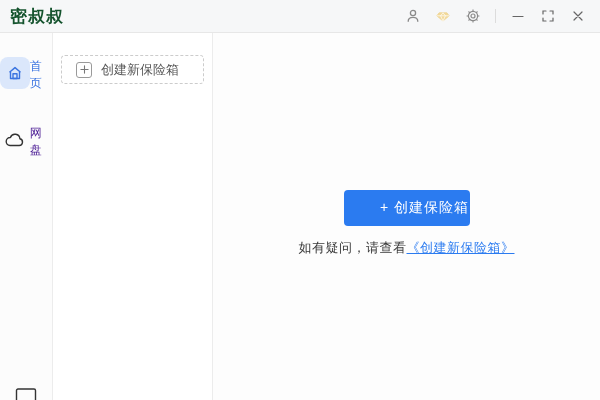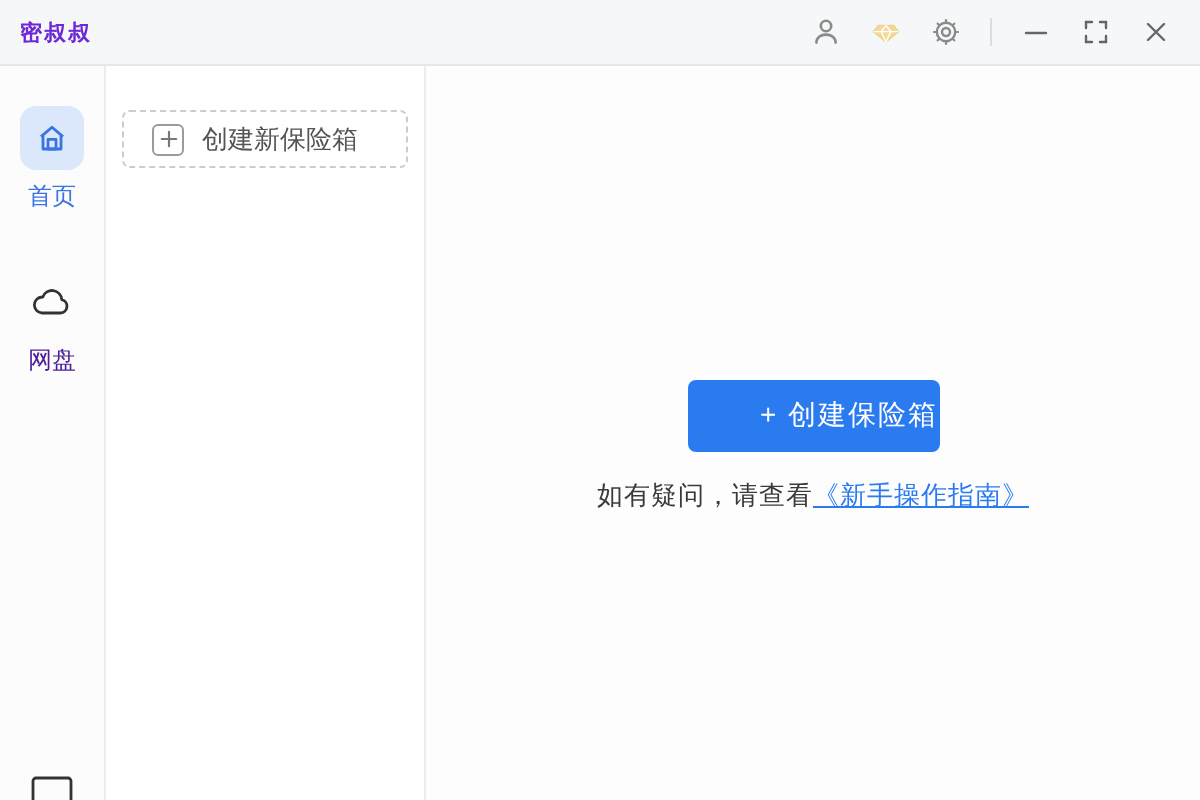--- a/index.html
+++ b/index.html
@@ -10,38 +10,38 @@
   }
   .app { width:600px; height:400px; display:flex; flex-direction:column; }
 
   
   .titlebar {
     height:33px; flex:0 0 33px; background:#f6f7f8;
     border-bottom:1px solid #e7e7e7;
     display:flex; align-items:center; justify-content:space-between;
     padding:0 12px 0 10px;
   }
-  .logo { font-size:11px; font-weight:bold; color:#6d28d9; letter-spacing:1px; }
+  .logo { font-size:17px; font-weight:bold; color:#14532d; letter-spacing:1px; }
   .tb-right { display:flex; align-items:center; gap:10px; }
   .tb-btn {
     width:20px; height:20px; display:flex; align-items:center; justify-content:center;
     cursor:pointer; border-radius:3px;
   }
   .tb-sep { width:1px; height:14px; background:#dcdcdc; margin:0 2px; }
 
   
   .main-row { flex:1; display:flex; min-height:0; }
 
   .sidebar {
     width:53px; flex:0 0 53px; background:#fcfcfc;
     border-right:1px solid #ececec;
     display:flex; flex-direction:column; align-items:center;
     padding-top:20px; position:relative;
   }
-  .nav-item { display:flex; flex-direction:column; align-items:center; cursor:pointer; margin-bottom:28px; }
+  .nav-item { display:flex; flex-direction:row; align-items:center; cursor:pointer; margin-bottom:28px; }
   .nav-tile {
     width:32px; height:32px; border-radius:8px;
     display:flex; align-items:center; justify-content:center;
   }
   .nav-item.active .nav-tile { background:#dbe7fb; }
   .nav-label { font-size:12px; margin-top:5px; color:#4c1d95; }
   .nav-item.active .nav-label { color:#3b74e0; }
   .nav-bottom {
     position:absolute; bottom:-6px; left:50%; transform:translateX(-50%);
     cursor:pointer;
@@ -162,18 +162,18 @@
             <path d="M5 1v8M1 5h8"></path>
           </svg>
         </span>
         <span>创建新保险箱</span>
       </button>
     </aside>
 
     <main class="content">
       <button class="primary-btn">+ 创建保险箱</button>
       <p class="hint hint2">
-        <span>如有疑问，请查看</span><a class="guide-link">《新手操作指南》</a>
+        <span>如有疑问，请查看</span><a class="guide-link">《创建新保险箱》</a>
       </p>
     </main>
 
   </div>
 </div>
 
 </body></html>

